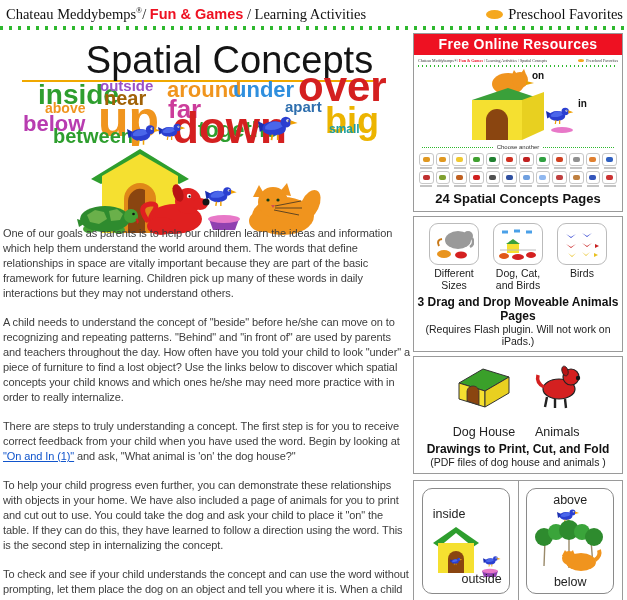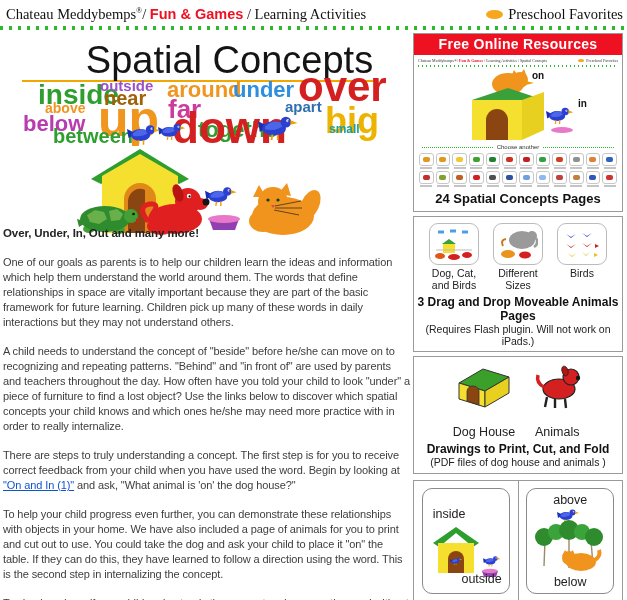--- a/index.html
+++ b/index.html
@@ -208,21 +208,20 @@
         <polygon points="212,60 216,73 203,71" fill="#f0941e"></polygon>
         <circle cx="193" cy="77" r="1.6" fill="#143c14"></circle>
         <circle cx="203" cy="77" r="1.6" fill="#143c14"></circle>
         <polygon points="196,82 200,82 198,85" fill="#d05050"></polygon>
         <path d="M200,83 L226,78 M200,85 L227,85 M199,87 L224,92" stroke="#222" stroke-width="0.7" fill="none"></path>
       </g>
     </svg>
   </div>
 
   <div class="copy">
-    <h2>Over, Under, In, Out and many more!</h2>
     <p>One of our goals as parents is to help our children learn the ideas and information which help them understand the world around them. The words that define relationships in space are vitally important because they are part of the basic framework for future learning. Children pick up many of these words in daily interactions but they may not understand others.</p>
     <p>A child needs to understand the concept of "beside" before he/she can move on to recognizing and repeating patterns. "Behind" and "in front of" are used by parents and teachers throughout the day. How often have you told your child to look "under" a piece of furniture to find a lost object? Use the links below to discover which spatial concepts your child knows and which ones he/she may need more practice with in order to really internalize.</p>
     <p><span>There are steps to truly understanding a concept. The first step is for you to receive correct feedback from your child when you have used the word. Begin by looking at </span><a>"On and In (1)"</a><span> and ask, "What animal is 'on' the dog house?"</span></p>
     <p>To help your child progress even further, you can demonstrate these relationships with objects in your home. We have also included a page of animals for you to print and cut out to use. You could take the dog and ask your child to place it "on" the table. If they can do this, they have learned to follow a direction using the word. This is the second step in internalizing the concept.</p>
     <p>To check and see if your child understands the concept and can use the word without prompting, let them place the dog on an object and tell you where it is. When a child can use the word in everyday activities, you will have helped them learn one more vital concept. Feels great, doesn't it?</p>
   </div>
 
   <div class="sidebar">
 
     <div class="panel mb4">
@@ -416,43 +415,43 @@
       </div>
 
       <div class="cap-b" style="font-size:13px;padding:2px 0 5px 0;">24 Spatial Concepts Pages</div>
     </div>
 
     <div class="panel mb4 box2">
       <div class="dd-row">
         <div class="dd-item">
           <div class="dd-thumb">
             <svg width="40" height="32" viewBox="0 0 40 32">
+              <ellipse cx="24" cy="12" rx="13" ry="9" fill="#9a9a9a"></ellipse>
+              <circle cx="34" cy="8" r="5" fill="#9a9a9a"></circle>
+              <path d="M38,10 q3,6 -2,9" stroke="#9a9a9a" stroke-width="2.5" fill="none"></path>
+              <ellipse cx="10" cy="26" rx="7" ry="4" fill="#e8941e"></ellipse>
+              <ellipse cx="27" cy="27" rx="6" ry="3.5" fill="#d42020"></ellipse>
+              <path d="M5,18 q-3,-6 3,-7" stroke="#c87818" stroke-width="2" fill="none"></path>
+            </svg>
+          </div>
+          <div class="dd-label">Different Sizes</div>
+        </div>
+        <div class="dd-item">
+          <div class="dd-thumb">
+            <svg width="40" height="32" viewBox="0 0 40 32">
               <path d="M4,4 h6 M16,3 h6 M28,4 h6" stroke="#4aa0e8" stroke-width="3"></path>
               <polygon points="8,16 15,11 22,16" fill="#3aa03a"></polygon>
               <rect x="9" y="16" width="12" height="9" fill="#f5e030"></rect>
               <ellipse cx="6" cy="28" rx="5" ry="3" fill="#e05818"></ellipse>
               <ellipse cx="20" cy="29" rx="6" ry="3" fill="#d42020"></ellipse>
               <ellipse cx="33" cy="27" rx="5" ry="3" fill="#d42020"></ellipse>
               <path d="M2,22 h36" stroke="#bbb" stroke-width="1"></path>
             </svg>
           </div>
           <div class="dd-label">Dog, Cat, and Birds</div>
-        </div>
-        <div class="dd-item">
-          <div class="dd-thumb">
-            <svg width="40" height="32" viewBox="0 0 40 32">
-              <ellipse cx="24" cy="12" rx="13" ry="9" fill="#9a9a9a"></ellipse>
-              <circle cx="34" cy="8" r="5" fill="#9a9a9a"></circle>
-              <path d="M38,10 q3,6 -2,9" stroke="#9a9a9a" stroke-width="2.5" fill="none"></path>
-              <ellipse cx="10" cy="26" rx="7" ry="4" fill="#e8941e"></ellipse>
-              <ellipse cx="27" cy="27" rx="6" ry="3.5" fill="#d42020"></ellipse>
-              <path d="M5,18 q-3,-6 3,-7" stroke="#c87818" stroke-width="2" fill="none"></path>
-            </svg>
-          </div>
-          <div class="dd-label">Different Sizes</div>
         </div>
         <div class="dd-item">
           <div class="dd-thumb">
             <svg width="40" height="32" viewBox="0 0 40 32">
               <path d="M4,6 l5,3 l5,-3 l-5,4 Z M20,5 l5,3 l5,-3 l-5,4 Z" fill="#2b3fd0"></path>
               <path d="M4,16 l5,3 l5,-3 l-5,4 Z M20,15 l5,3 l5,-3 l-5,4 Z M33,16 l4,2 l-4,2 Z" fill="#c82020"></path>
               <path d="M6,25 l4,3 l4,-3 l-4,4 Z M20,24 l4,3 l4,-3 l-4,4 Z M32,25 l4,2 l-4,2 Z" fill="#e8c020"></path>
             </svg>
           </div>
           <div class="dd-label">Birds</div>

